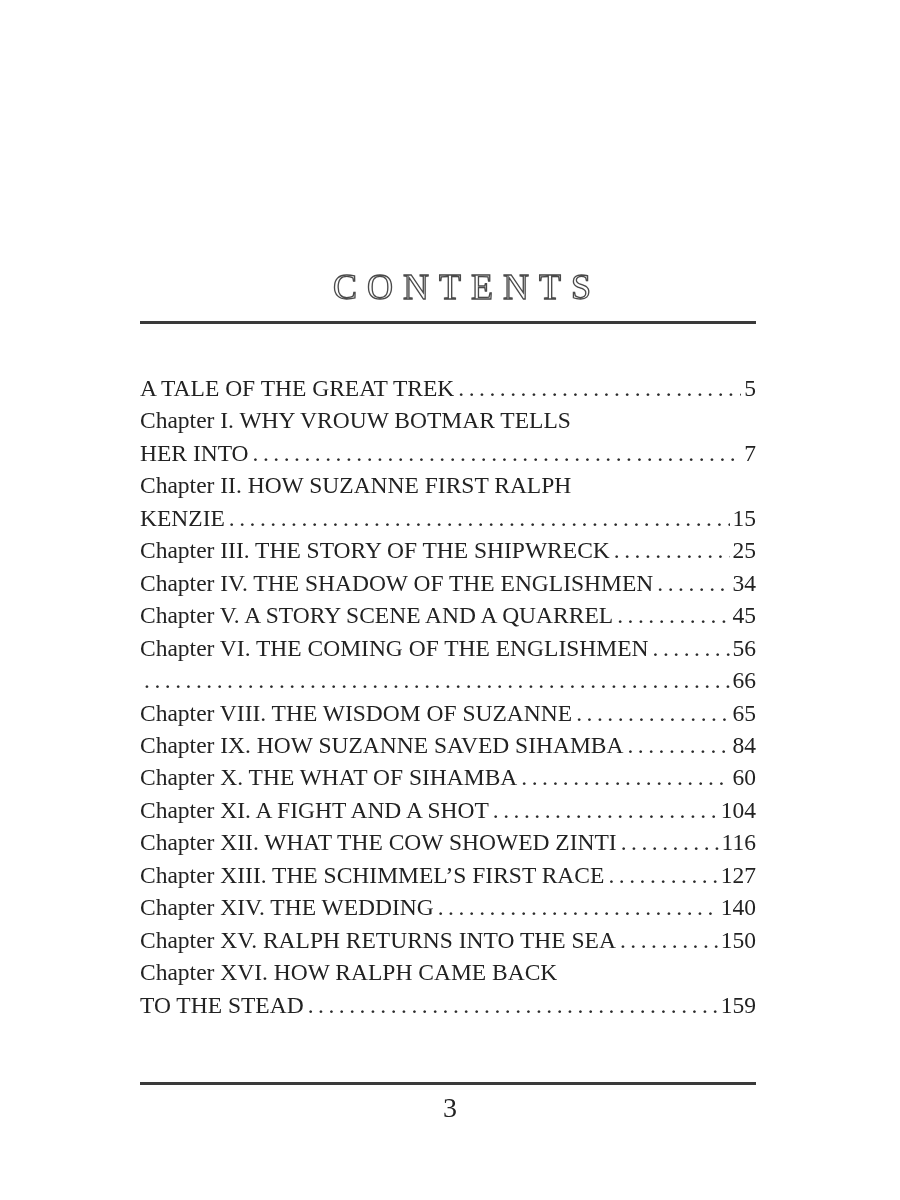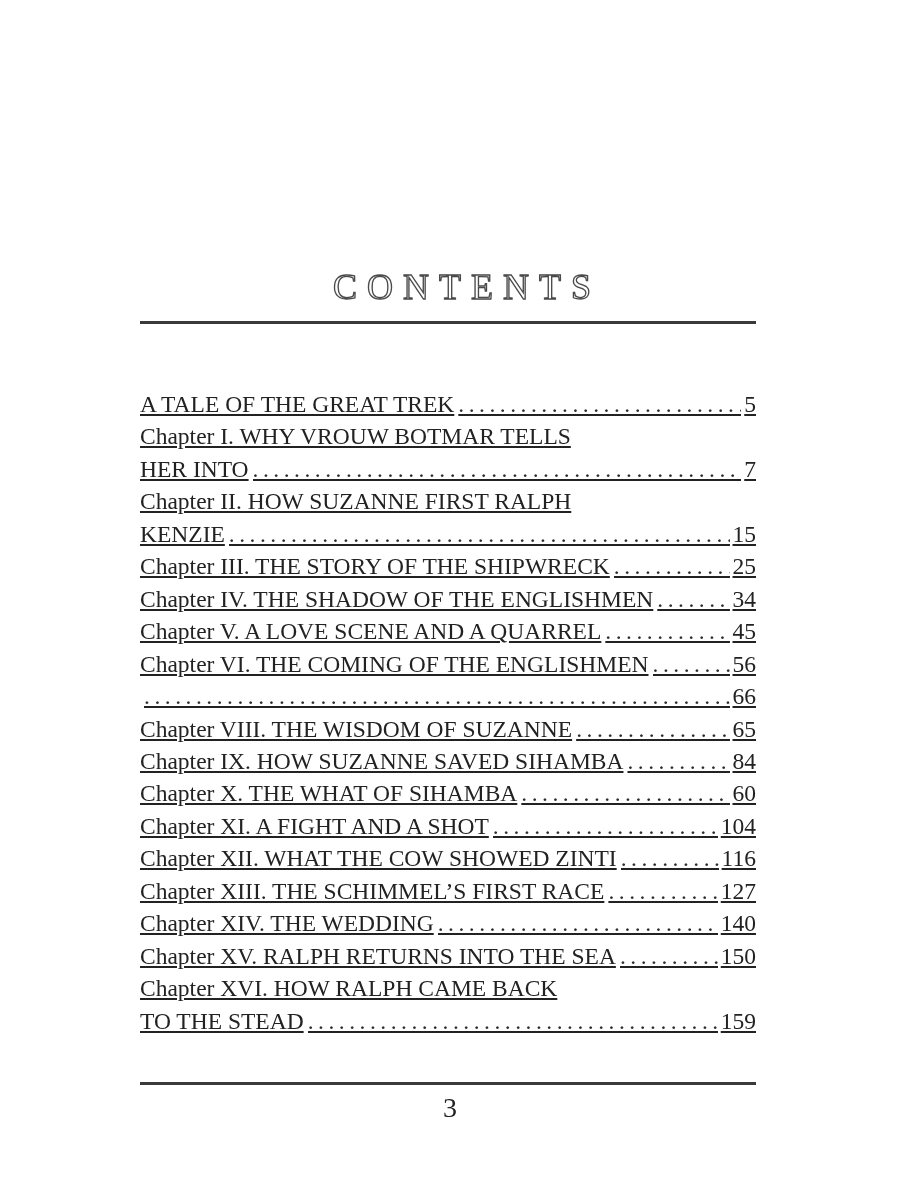--- a/index.html
+++ b/index.html
@@ -40,25 +40,24 @@
     left: 140px;
     width: 616px;
     height: 3px;
     background: #3a3a3a;
   }
   .rule-top { top: 321px; }
   .rule-bottom { top: 1082px; }
   .toc {
     position: absolute;
     left: 140px;
-    top: 388px;
+    top: 372px;
     width: 616px;
     font-size: 23.5px;
     line-height: 32.45px;
-    text-decoration: underline;
   }
   .toc-row {
     display: flex;
     align-items: baseline;
     white-space: nowrap;
   }
   .toc-text {
     white-space: nowrap;
   }
   .toc-dots {
@@ -131,21 +130,21 @@
     <span class="toc-page">25</span>
   </div>
 
   <div class="toc-row">
     <span class="toc-text">Chapter IV. THE SHADOW OF THE ENGLISHMEN</span>
     <span class="toc-dots"></span>
     <span class="toc-page">34</span>
   </div>
 
   <div class="toc-row">
-    <span class="toc-text">Chapter V. A LOVE SCENE AND A QUARREL</span>
+    <span class="toc-text">Chapter V. A STORY SCENE AND A QUARREL</span>
     <span class="toc-dots"></span>
     <span class="toc-page">45</span>
   </div>
 
   <div class="toc-row">
     <span class="toc-text">Chapter VI. THE COMING OF THE ENGLISHMEN</span>
     <span class="toc-dots"></span>
     <span class="toc-page">56</span>
   </div>
 

